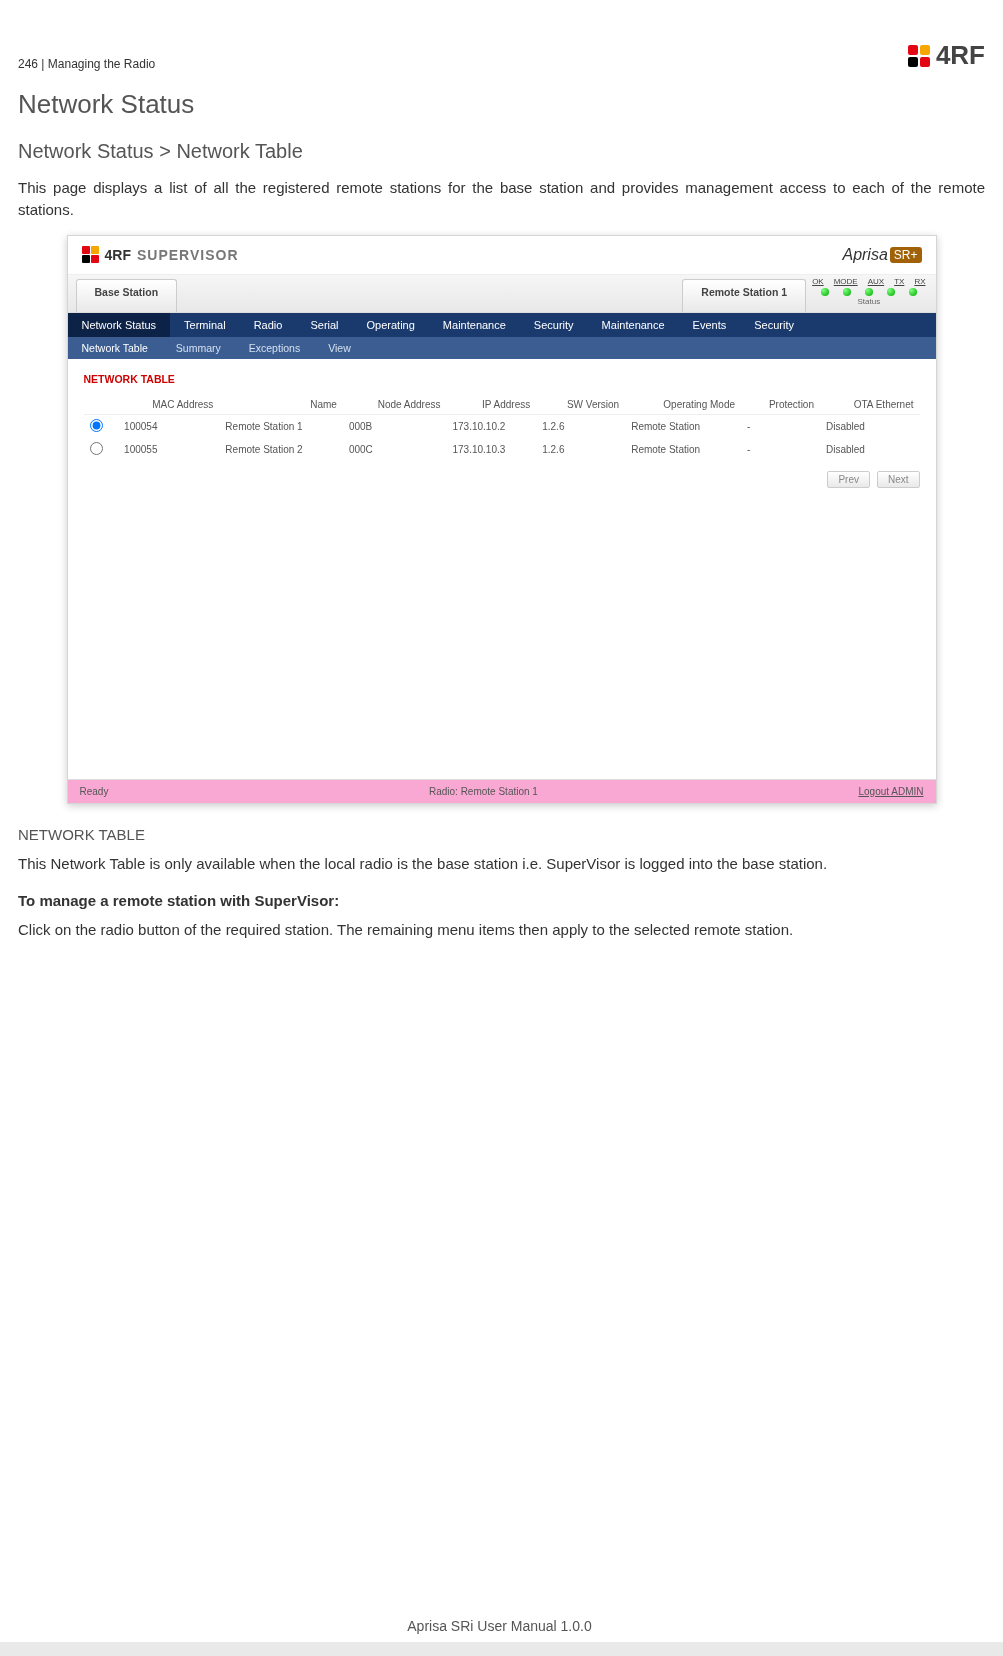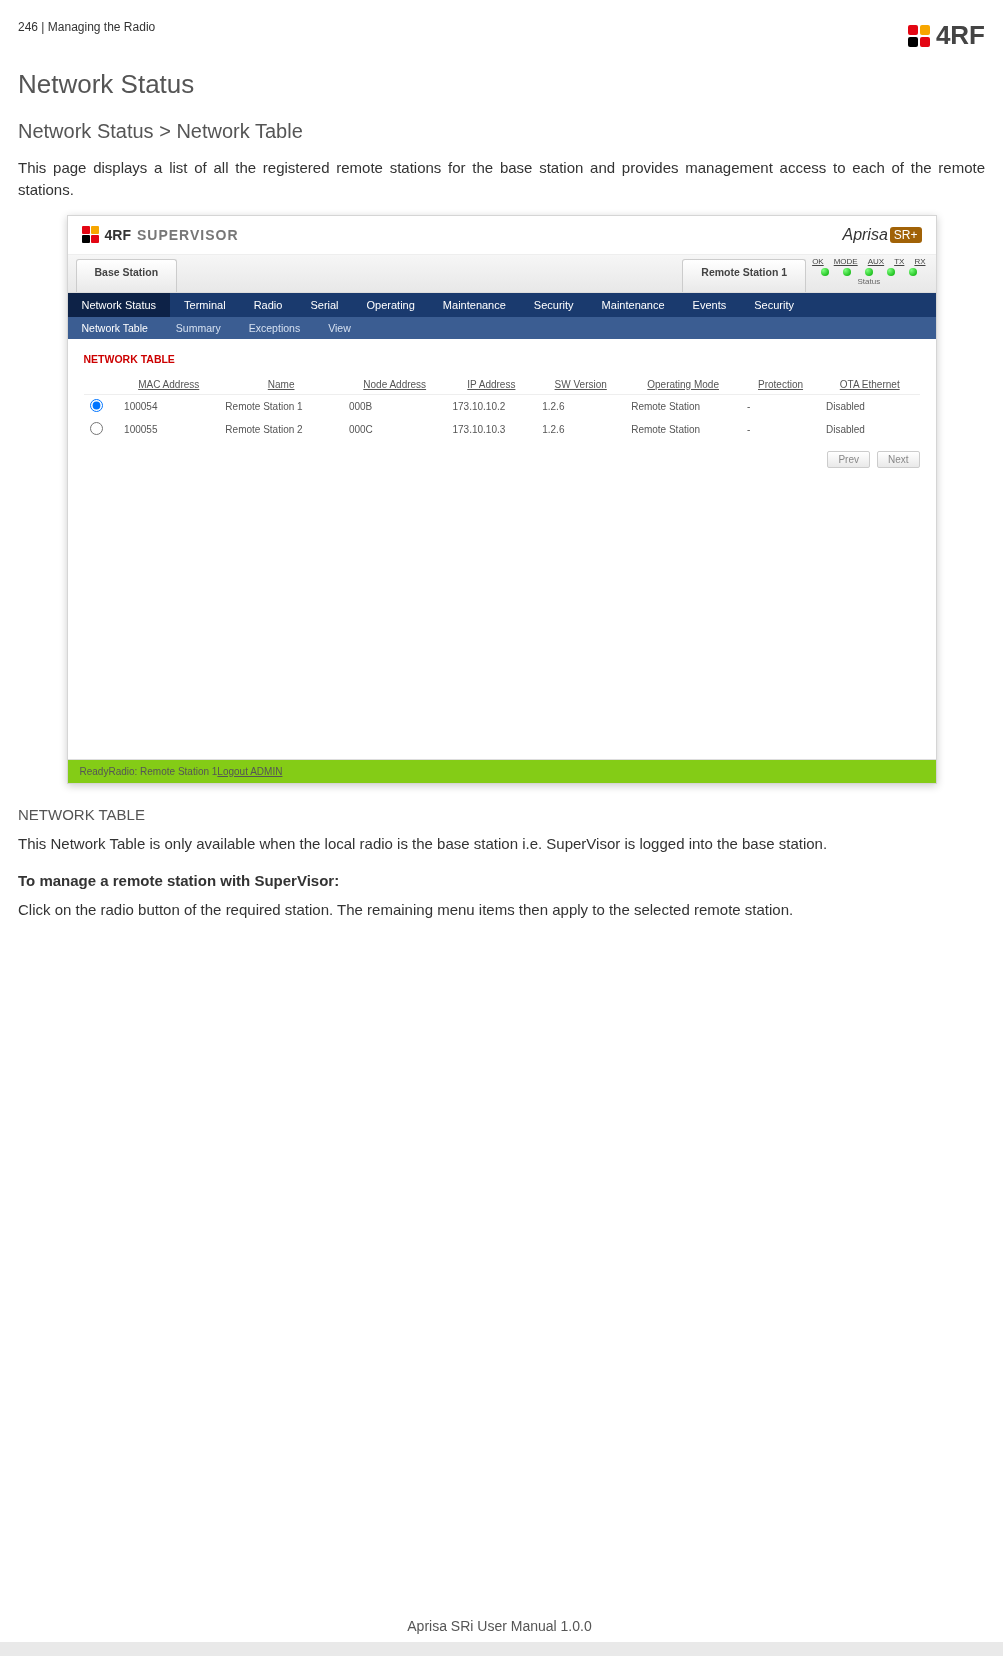--- a/index.html
+++ b/index.html
@@ -6,21 +6,21 @@
   body {
     font-family: "Trebuchet MS", Verdana, Arial, sans-serif;
     background: #fff;
     color: #333;
     width: 1003px;
     margin: 0 auto;
     padding: 20px 18px 30px 18px;
     position: relative;
     min-height: 1656px;
   }
-  .header-row { display:flex; justify-content: space-between; align-items:flex-start; font-size:12px; margin-bottom:18px; }
+  .header-row { display:flex; justify-content: space-between; align-items:flex-end; font-size:12px; margin-bottom:18px;margin-top:20px; }
   .logo-4rf { display:flex; align-items:center; font-weight:bold; font-size:26px; color:#444;}
   .logo-4rf .dots { display:grid; grid-template-columns:repeat(2,10px); grid-gap:2px; margin-right:6px;}
   .logo-4rf .dot { width:10px; height:10px; border-radius:2px;}
   .d1{background:#e30613;} .d2{background:#f7a600;} .d3{background:#000;} .d4{background:#e30613;}
   h1.page-title { font-size:26px; font-weight:normal; color:#555; margin:10px 0 20px 0;}
   h2.sub-title  { font-size:20px; font-weight:normal; color:#555; margin-bottom:14px;}
   p.body-text   { font-size:15px; line-height:1.45; color:#333; text-align:justify; margin-bottom:14px;}
   .section-label{ font-size:15px; color:#555; margin:22px 0 10px 0;}
   .bold-line    { font-size:15px; font-weight:bold; margin:18px 0 10px 0;}
 
@@ -46,27 +46,27 @@
   .shot .nav1{ background:#1a3a6e; color:#fff; display:flex; padding:0; font-size:11px;}
   .shot .nav1 span{ padding:6px 14px; cursor:default;}
   .shot .nav1 .active{ background:#0d2247;}
   .shot .nav2{ background:#3b5d92; color:#d5e0f0; display:flex; font-size:10.5px;}
   .shot .nav2 span{ padding:5px 14px;}
   .shot .nav2 .active{ color:#fff;}
 
   .shot .content{ background:#fff; min-height:420px; padding:14px 16px;}
   .shot .panel-title{ color:#c00; font-weight:bold; font-size:10.5px; margin-bottom:10px;}
   .shot table{ width:100%; border-collapse:collapse; font-size:10px;}
-  .shot th{ text-align:center; color:#555; font-weight:normal; padding:4px 6px; border-bottom:1px solid #eee;text-decoration:underline;}
+  .shot th{ text-align:right; color:#555; font-weight:normal; padding:4px 6px; border-bottom:1px solid #eee;}
   .shot td{ padding:4px 6px; color:#555;}
   .shot input[type=radio]{ margin:0;}
   .shot .pager{ text-align:right; margin-top:10px;}
   .shot .pager button{ font-size:10px; padding:2px 10px; background:linear-gradient(#fff,#e9e9e9); border:1px solid #ccc; border-radius:2px; color:#888; margin-left:4px;}
 
-  .shot .footer{ background:#84cc16; display:flex; padding:6px 12px; font-size:10px; color:#555; border-top:1px solid #ddd;}
+  .shot .footer{ background:#f9a8d4; display:flex; justify-content:space-between; padding:6px 12px; font-size:10px; color:#555; border-top:1px solid #ddd;}
   .shot .footer .logout{ text-decoration:underline;}
 
   .page-footer{ position:absolute; bottom:22px; left:0; right:4px; text-align:center; font-size:14px; color:#555;}
   .page-footer-bar{ position:absolute; bottom:0; left:0; right:0; height:14px; background:#e9e9e9;}
 </style>
 </head>
 <body>
 
 <div class="header-row">
   <span>246  |  Managing the Radio</span>

